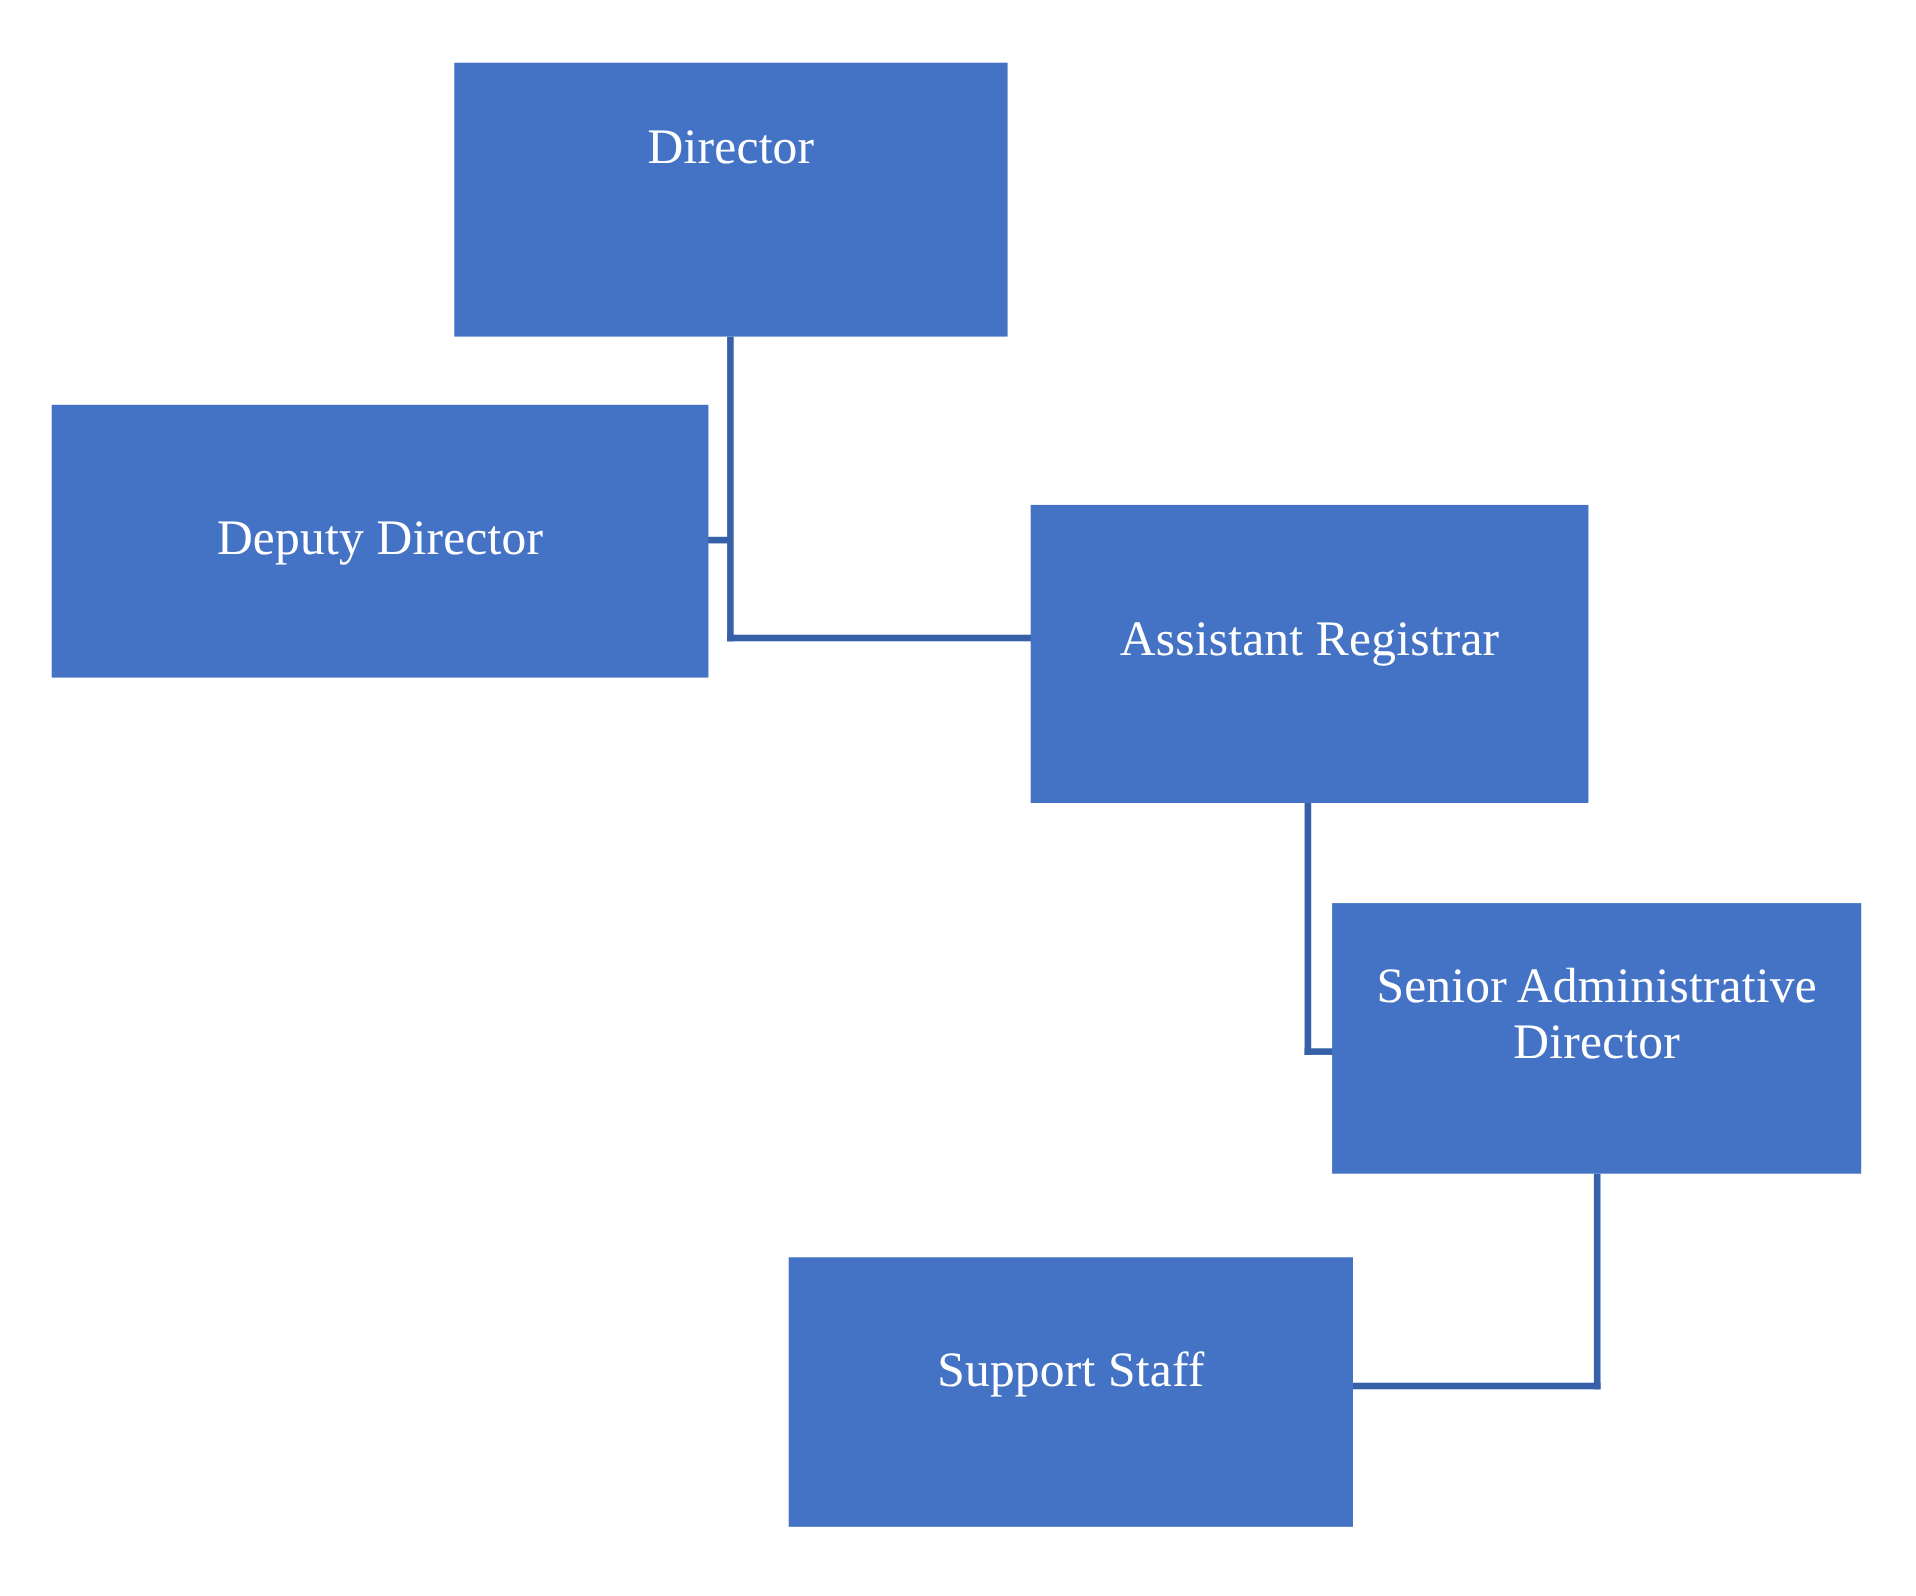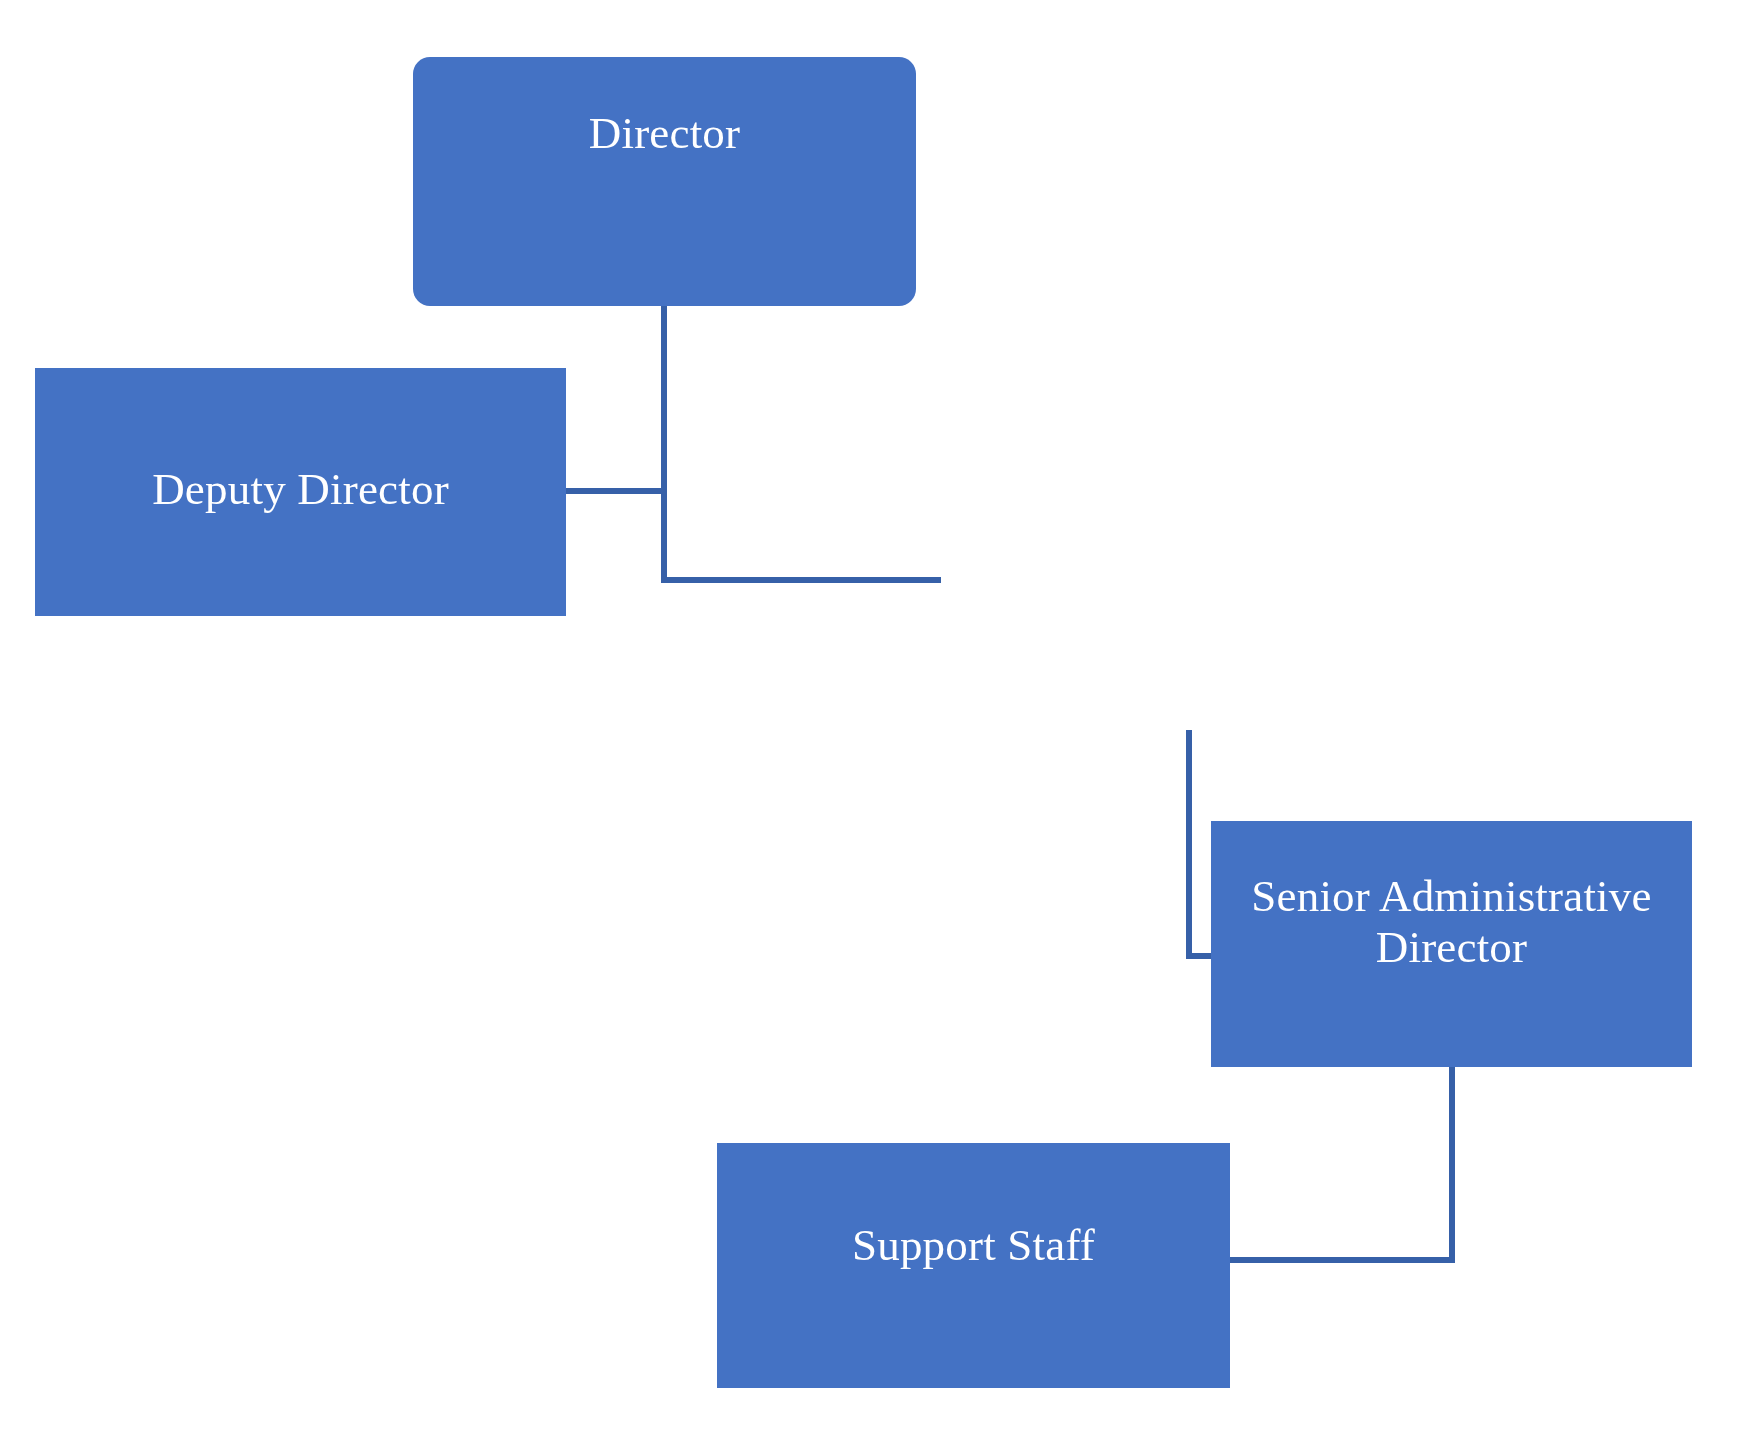--- a/index.html
+++ b/index.html
@@ -34,24 +34,24 @@
   }
   .node-label {
     display: block;
     font-size: 45px;
     font-weight: 400;
     letter-spacing: 0.2px;
     color: #ffffff;
     white-space: pre-line;
   }
   
-  #node-director       { left: 413px;  top: 57px;   width: 503px; height: 249px; border-radius: 17px; }
+  #node-director       { left: 413px;  top: 57px;   width: 503px; height: 249px; }
   #node-director .node-label { transform: translateY(-48px); }
 
-  #node-deputy-director{ left: 35px;   top: 368px;  width: 531px; height: 248px; }
+  #node-deputy-director{ left: 47px;   top: 368px;  width: 597px; height: 248px; }
   #node-deputy-director .node-label { transform: translateY(-2px); }
 
   #node-assistant-registrar { left: 937px; top: 459px; width: 507px; height: 271px; }
   #node-assistant-registrar .node-label { transform: translateY(-14px); }
 
   #node-senior-admin-assistant { left: 1211px; top: 821px; width: 481px; height: 246px; }
   #node-senior-admin-assistant .node-label { transform: translateY(-22px); }
 
   #node-support-staff  { left: 717px;  top: 1143px; width: 513px; height: 245px; }
   #node-support-staff .node-label { transform: translateY(-20px); }
@@ -96,20 +96,23 @@
   <div class="conn conn-h" id="conn-support-branch"></div>
 
   <div class="node" id="node-director">
     <span class="node-label">Director</span>
   </div>
 
   <div class="node" id="node-deputy-director">
     <span class="node-label">Deputy Director</span>
   </div>
 
+  <div class="node" id="node-assistant-registrar">
+    <span class="node-label">Assistant Registrar</span>
+  </div>
 
   <div class="node" id="node-senior-admin-assistant">
     <span class="node-label">Senior Administrative Director</span>
   </div>
 
   <div class="node" id="node-support-staff">
     <span class="node-label">Support Staff</span>
   </div>
 
 </div>

